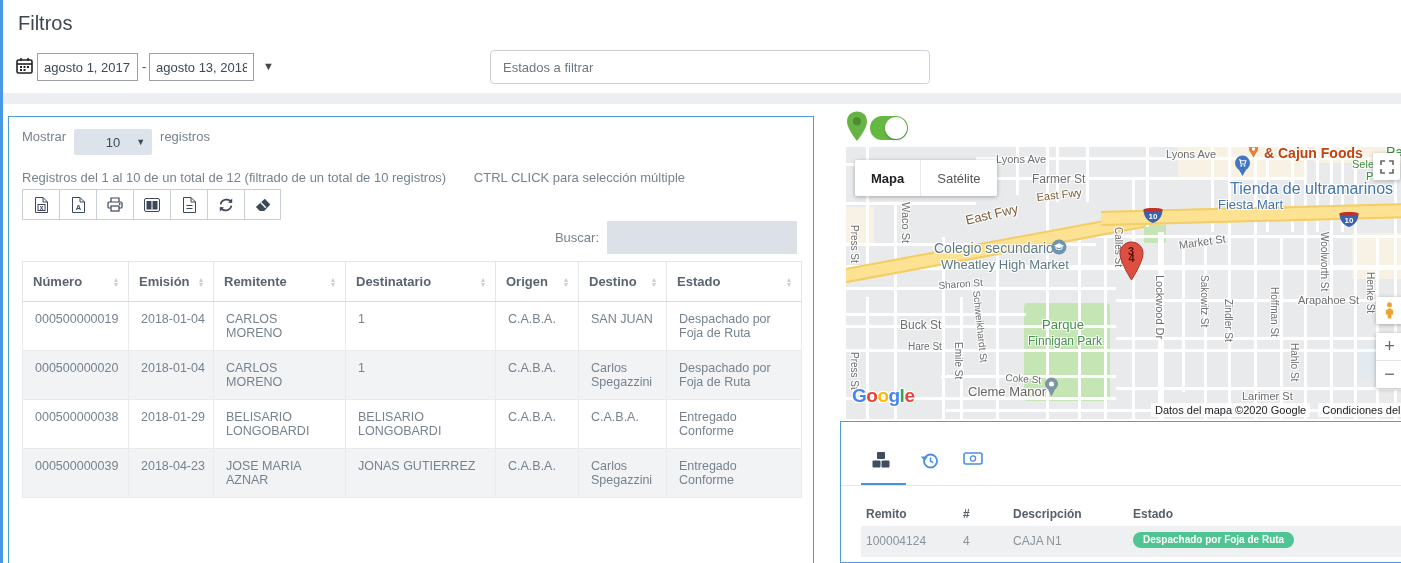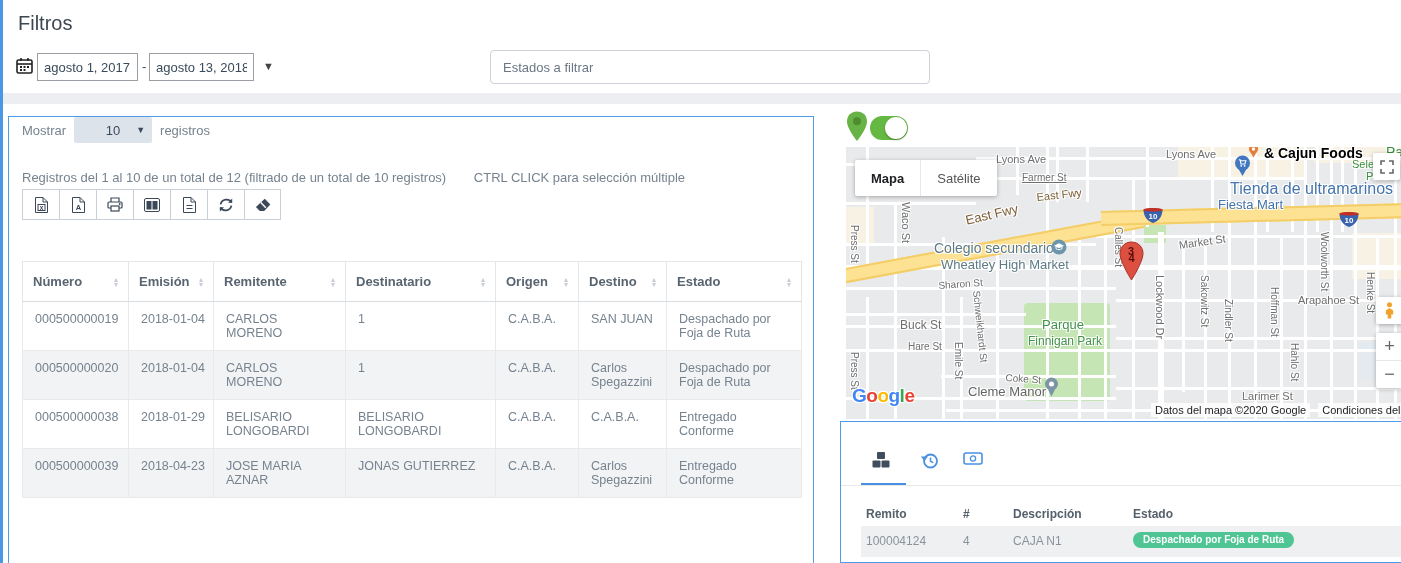--- a/index.html
+++ b/index.html
@@ -15,21 +15,21 @@
   #date-from { left:34px; width:101px; }
   #date-sep  { position:absolute; left:139px; top:59px; font-size:13px; color:#3b4a5a; }
   #date-to   { left:146px; width:105px; }
   .date-caret { position:absolute; left:256px; top:58px; font-size:11px; color:#444; cursor:pointer; padding:2px 4px; }
   #estados-input { position:absolute; left:487px; top:50px; width:440px; height:34px; border:1px solid #ccd2d8; border-radius:4px; font-size:13px; color:#444; padding:0 12px; font-family:inherit; }
   #estados-input::placeholder { color:#6b7785; opacity:1; }
   #gray-strip { position:absolute; left:0; top:93px; width:100%; height:11px; background:#eceef1; }
 
   
   #table-panel { position:absolute; left:5px; top:116px; width:806px; height:460px; background:#fff; border:1px solid #4e9be6; }
-  .mostrar-row { position:absolute; left:13px; top:0; display:flex; align-items:center; font-size:13px; color:#76838f; }
+  .mostrar-row { position:absolute; left:13px; top:12px; display:flex; font-size:13px; color:#76838f; }
   .page-size { position:relative; width:78px; height:26px; background:#dde3ea; border-radius:2px; margin:0 8px; font-size:13px; color:#3b4a5a; display:flex; align-items:center; justify-content:center; cursor:pointer; }
   .page-size .caret { position:absolute; right:7px; top:8px; font-size:9px; color:#3b4a5a; }
   .info-row { position:absolute; left:13px; top:53px; font-size:13px; color:#76838f; white-space:nowrap; }
   .info-row .ctrl { margin-left:24px; }
   .toolbar { position:absolute; left:13px; top:72px; display:flex; }
   .tb-btn { width:37px; height:31px; background:#fff; border:1px solid #c9cfd6; border-right-width:0; display:flex; align-items:center; justify-content:center; color:#3c4858; cursor:pointer; }
   .tb-btn:last-child { border-right-width:1px; }
   .buscar-row { position:absolute; right:16px; top:104px; display:flex; align-items:center; }
   .buscar-label { font-size:13px; color:#76838f; margin-right:8px; }
   #buscar-input { width:190px; height:33px; background:#dce1e7; border:none; font-size:13px; color:#3b4a5a; padding:0 10px; font-family:inherit; }
@@ -50,21 +50,21 @@
   #toggle { position:absolute; left:24px; top:5px; width:38px; height:24px; border-radius:12px; background:#65b841; cursor:pointer; }
   #toggle .knob { position:absolute; right:1px; top:1px; width:22px; height:22px; border-radius:50%; background:#fff; box-shadow:0 1px 2px rgba(0,0,0,.3); }
   #map { position:absolute; left:843px; top:147px; width:558px; height:272px; background:#e9eaec; overflow:hidden; cursor:grab; }
   .blk { position:absolute; }
   .road { position:absolute; background:#fff; }
   .fwy { position:absolute; height:15px; background:#fde293; border-top:2px solid #f3cd68; border-bottom:2px solid #f3cd68; }
   .mlb { position:absolute; font-size:11px; color:#6e6e6e; white-space:nowrap; transform-origin:left top; z-index:4;
          text-shadow:1px 1px 0 #fff,-1px -1px 0 #fff,1px -1px 0 #fff,-1px 1px 0 #fff; }
   .mlb.fwy-l { color:#7a5c33; }
   .mlb.poi-blue { color:#4374ab; }
-  .mlb.poi-orange { color:#000000; font-weight:bold; }
+  .mlb.poi-orange { color:#c2410c; font-weight:bold; }
   .mlb.poi-green { color:#44914c; }
   .mlb.poi-green2 { color:#3d8e3f; }
   .mlb.school { color:#5d7a85; }
   .mlb.poi-dark { color:#646464; }
   .map-pin { position:absolute; z-index:5; }
   #maptype { position:absolute; left:9px; top:13px; z-index:6; display:flex; background:#fff; box-shadow:0 1px 4px rgba(0,0,0,.3); border-radius:2px; height:36px; }
   #maptype .mt { padding:0 16px; display:flex; align-items:center; font-size:13px; cursor:pointer; }
   #maptype .mt.active { font-weight:bold; color:#202124; }
   #maptype .mt.inactive { color:#565656; border-left:1px solid #e8e8e8; }
   #fullscreen-btn { position:absolute; right:4px; top:6px; width:27px; height:27px; background:#fff; z-index:6; box-shadow:0 1px 4px rgba(0,0,0,.3); border-radius:2px; display:flex; align-items:center; justify-content:center; cursor:pointer; }
@@ -177,20 +177,24 @@
             <path d="M14.2 1.6v4.2h-4.2z" fill="currentColor"></path>
             <path d="M1.8 14.4v-4.2h4.2z" fill="currentColor"></path>
           </svg>
         </span>
       <span class="tb-btn">
           <svg width="16" height="14" viewBox="0 0 16 14">
             <path d="M9.8.8 15.3 6.4 9.2 13H4.8L.9 9z" fill="currentColor"></path>
             <path d="M5.8 4.6l5 5.2" stroke="#fff" stroke-width="1.4"></path>
           </svg>
         </span>
+    </div>
+    <div class="buscar-row">
+      <span class="buscar-label">Buscar:</span>
+      <input id="buscar-input" style="">
     </div>
 
     <table class="grid">
       <colgroup>
           <col class="c1">
           <col class="c2">
           <col class="c3">
           <col class="c4">
           <col class="c5">
           <col class="c6">
@@ -373,21 +377,21 @@
         <div class="road" style="left: 95px; top: 228px; width: 175px; height: 3px;"></div>
         <div class="road" style="left: 270px; top: 240px; width: 288px; height: 3px;"></div>
         <div class="road" style="left: 0px; top: 250px; width: 270px; height: 3px;"></div>
         <div class="road" style="left: 100px; top: 262px; width: 458px; height: 3px;"></div>
       </div>
     <div class="fwy" style="left:-30px;top:96px;width:330px;transform:rotate(-10.5deg)"></div>
     <div class="fwy" style="left:255px;top:60px;width:310px;transform:rotate(-1.5deg)"></div>
     <div id="map-labels">
         <span class="mlb" style="left: 150px; top: 6px;">Lyons Ave</span>
         <span class="mlb" style="left: 320px; top: 1px;">Lyons Ave</span>
-        <span class="mlb" style="left: 176px; top: 25px; font-size: 10px; text-decoration: underline;">Farmer St</span>
+        <span class="mlb" style="left: 186px; top: 25px; font-size: 12px;">Farmer St</span>
         <span class="mlb fwy-l" style="left: 190px; top: 44px; transform: rotate(-6deg);">East Fwy</span>
         <span class="mlb fwy-l" style="left: 118px; top: 66px; font-size: 13px; transform: rotate(-13deg);">East Fwy</span>
         <span class="mlb" style="left: 66px; top: 55px; transform: rotate(90deg);">Waco St</span>
         <span class="mlb" style="left: 14px; top: 78px; font-size: 10px; transform: rotate(90deg);">Press St</span>
         <span class="mlb" style="left: 14px; top: 205px; font-size: 10px; transform: rotate(90deg);">Press St</span>
         <span class="mlb" style="left: 332px; top: 92px; transform: rotate(-8deg);">Market St</span>
         <span class="mlb" style="left: 278px; top: 80px; font-size: 10px; transform: rotate(90deg);">Calles St</span>
         <span class="mlb" style="left: 320px; top: 128px; transform: rotate(90deg);">Lockwood Dr</span>
         <span class="mlb" style="left: 364px; top: 128px; font-size: 10px; transform: rotate(90deg);">Sakowitz St</span>
         <span class="mlb" style="left: 388px; top: 152px; font-size: 10px; transform: rotate(90deg);">Zindler St</span>

